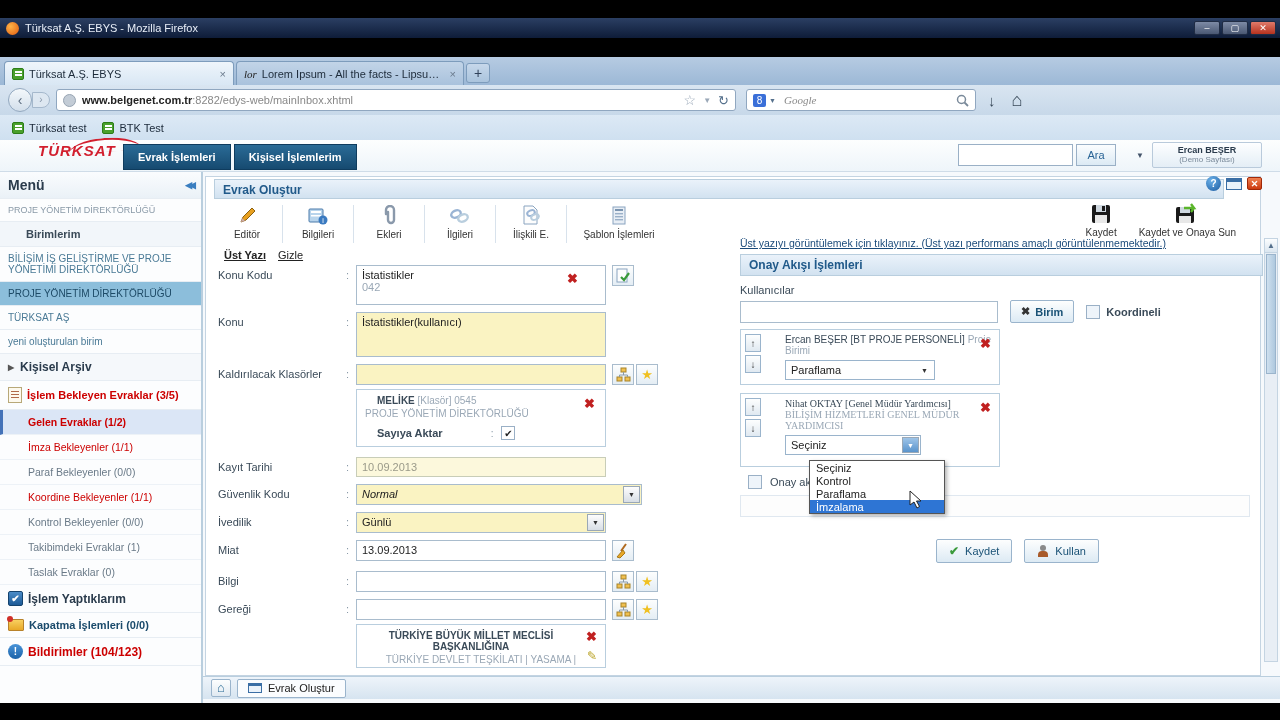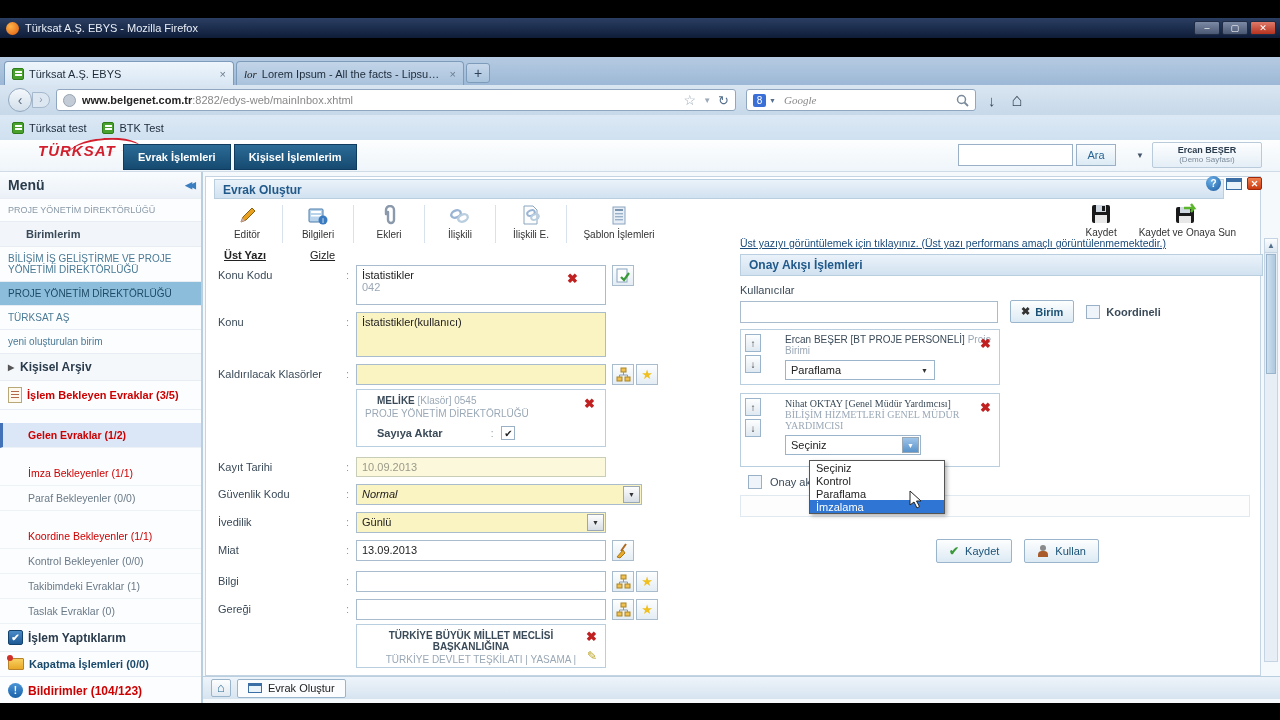--- a/index.html
+++ b/index.html
@@ -98,21 +98,21 @@
     display:flex; justify-content:space-between; align-items:center; padding:5px 8px; }
   .collapse-ic { color:#3a7ec0; font-size:9px; letter-spacing:-3px; }
   .sb-org { color:#8a9aa8; font-size:9px; }
   .sb-birim { font-weight:bold; color:#3a4a58; font-size:11px; padding-left:26px;
     background:#f2f6fa; }
   .sb-unit.sel { background:#8cbedb; color:#1d4a66; }
   .sb-arsiv { font-weight:bold; color:#2a3b4c; font-size:12px; padding-left:20px; background:#f5f8fb; position:relative;}
   .sb-arrow { position:absolute; left:8px; color:#555; font-size:8px; top:9px; }
   .sb-head { font-weight:bold; color:#cc0000; font-size:11px; display:flex; align-items:center; gap:5px; }
   .sb-item { padding:6px 8px 6px 28px; border-bottom:1px solid #edf2f7; font-size:10.5px; }
-  .sb-item.red { color:#cc0000;margin-top:13px; }
+  .sb-item.red { color:#cc0000; }
   .sb-item.gray { color:#6a7a88; }
   .sb-item.sel { background:#dbe6f6; border-left:3px solid #4472b8; padding-left:25px; font-weight:bold; }
   .ic-doc { width:14px; height:16px; background:#fdf9ee; border:1px solid #b8a878; position:relative; flex:none;}
   .ic-doc:after { content:""; position:absolute; left:2px; top:3px; width:8px; height:1px;
     background:#b06a4a; box-shadow:0 3px 0 #b06a4a, 0 6px 0 #b06a4a; }
   .ic-check { width:15px; height:15px; background:linear-gradient(180deg,#4a8cc8,#1d5a96); border:1px solid #14436e;
     color:#fff; font-size:10px; line-height:14px; text-align:center; border-radius:2px; flex:none;}
   .ic-folder { width:16px; height:12px; background:linear-gradient(180deg,#f8d060,#e8a828); border:1px solid #b8822a;
     border-radius:1px; position:relative; flex:none; }
   .ic-folder:after { content:""; position:absolute; left:-2px; top:-4px; width:6px; height:6px;
@@ -134,21 +134,21 @@
   .panel-header { position:absolute; left:8px; top:2px; width:1010px; height:20px;
     background:linear-gradient(180deg,#eaf2fa,#d2e2f0); border:1px solid #b9cede;
     font-size:12px; font-weight:bold; color:#215a8a; padding:3px 8px; }
   .toolbar { position:absolute; left:12px; top:26px; height:44px; display:flex; align-items:flex-start; gap:4px; }
   .tool { width:58px; text-align:center; font-size:10px; color:#333; }
   .tool .tico { height:26px; display:flex; align-items:center; justify-content:center; }
   .tool-sep { width:1px; height:38px; background:#d8e2ec; margin:2px 2px; }
   .tool.wide { width:92px; }
   .tb-right { position:absolute; right:24px; top:26px; display:flex; gap:22px; }
   .tb-save { text-align:center; font-size:10px; color:#333; }
-  .links-row { position:absolute; left:18px; top:72px; font-size:11px; color:#222; display:flex; gap:44px; }
+  .links-row { position:absolute; left:18px; top:72px; font-size:11px; color:#222; display:flex; gap:12px; }
   .links-row span { text-decoration:underline; }
 
   
   .formcol { position:absolute; left:12px; top:88px; width:460px; }
   .frow { display:flex; align-items:flex-start; margin-bottom:7px; }
   .flabel { width:128px; font-size:11px; color:#3a4a58; padding-top:4px; flex:none;}
   .fcolon { width:10px; color:#8a9aa8; font-size:11px; padding-top:4px; flex:none;}
   .fwidget { position:relative; }
   .inp { border:1px solid #a9bccd; background:#fff; font-size:11px; color:#222; padding:3px 5px; }
   .inp.yellow { background:#faf3c2; }
@@ -395,21 +395,21 @@
             <span>Ekleri</span>
           </div>
           <div class="tool-sep"></div>
           <div class="tool">
             <div class="tico">
                 <svg width="24" height="18" viewBox="0 0 24 18">
                   <ellipse cx="8" cy="7" rx="5" ry="3.4" fill="none" stroke="#9ab4d4" stroke-width="2.4" transform="rotate(-25 8 7)"></ellipse>
                   <ellipse cx="15" cy="11" rx="5" ry="3.4" fill="none" stroke="#b9cede" stroke-width="2.4" transform="rotate(-25 15 11)"></ellipse>
                 </svg>
               </div>
-            <span>İlişkili</span>
+            <span>İlgileri</span>
           </div>
           <div class="tool-sep"></div>
           <div class="tool">
             <div class="tico">
                 <svg width="20" height="22" viewBox="0 0 20 22">
                   <path d="M3 1 h9 l4 4 v14 h-13 z" fill="#fdfdfd" stroke="#8aa4c0"></path>
                   <ellipse cx="10" cy="8" rx="4" ry="2.6" fill="none" stroke="#9ab4d4" stroke-width="2" transform="rotate(-25 10 8)"></ellipse>
                   <ellipse cx="14" cy="12" rx="4" ry="2.6" fill="none" stroke="#b9cede" stroke-width="2" transform="rotate(-25 14 12)"></ellipse>
                 </svg>
               </div>

